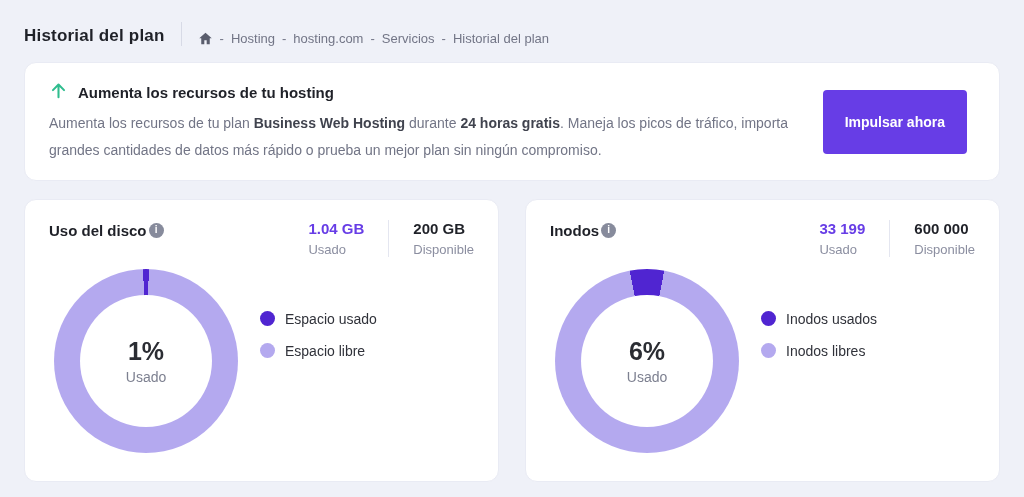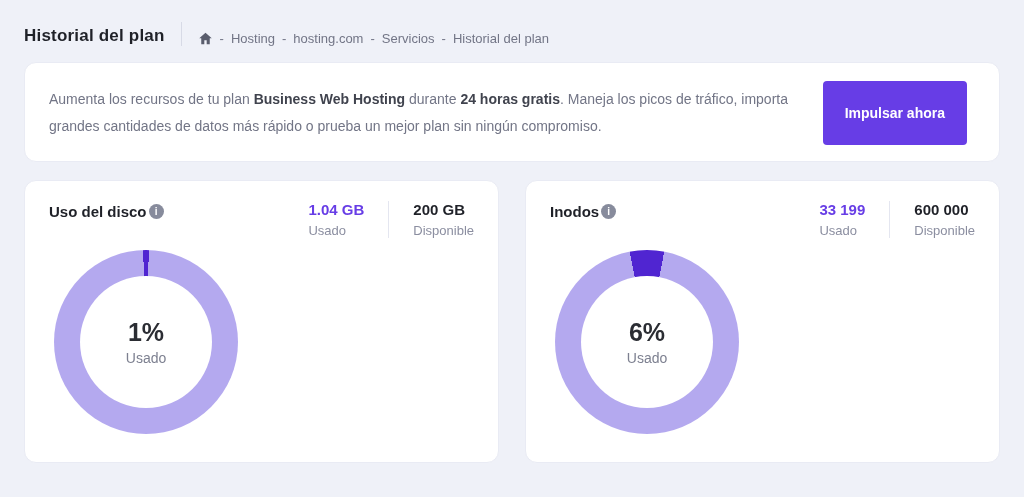--- a/index.html
+++ b/index.html
@@ -107,20 +107,28 @@
     <span class="crumb">hosting.com</span>
     <span>-</span>
     <span class="crumb">Servicios</span>
     <span>-</span>
     <span class="crumb current">Historial del plan</span>
   </nav>
 </div>
 
 <section class="card banner">
   <div class="banner-left">
+    <div class="banner-title-row">
+      <span>
+        <svg width="19" height="19" viewBox="0 0 24 24" fill="none" stroke="#2fbd8e" stroke-width="2.6" stroke-linecap="round" stroke-linejoin="round">
+            <path d="M12 20.5V4.5M5 11.5l7-7 7 7"></path>
+          </svg>
+      </span>
+      <span class="banner-title">Aumenta los recursos de tu hosting</span>
+    </div>
     <p class="banner-text"><span>Aumenta los recursos de tu plan </span><b>Business Web Hosting</b><span> durante </span><b>24 horas gratis</b><span>. Maneja los picos de tráfico, importa grandes cantidades de datos más rápido o prueba un mejor plan sin ningún compromiso.</span></p>
   </div>
   <button class="boost-button">Impulsar ahora</button>
 </section>
 
 <div class="cards-row">
 
   <section class="card usage-card">
     <div class="usage-card-header">
       <div class="usage-title-wrap">
@@ -139,20 +147,30 @@
         </div>
       </div>
     </div>
     <div class="usage-card-body">
       <div class="donut" style="background: conic-gradient(from -1.8deg, rgb(80, 37, 209) 0deg, rgb(80, 37, 209) 3.6deg, rgb(180, 169, 239) 3.6deg, rgb(180, 169, 239) 360deg);">
         <div class="donut-hole">
           <span class="donut-percent">1%</span>
           <span class="donut-sublabel">Usado</span>
         </div>
       </div>
+      <div class="legend">
+        <div class="legend-item">
+          <span class="legend-dot" style="background-color: rgb(80, 37, 209);"></span>
+          <span>Espacio usado</span>
+        </div>
+        <div class="legend-item">
+          <span class="legend-dot" style="background-color: rgb(180, 169, 239);"></span>
+          <span>Espacio libre</span>
+        </div>
+      </div>
     </div>
   </section>
 
   <section class="card usage-card">
     <div class="usage-card-header">
       <div class="usage-title-wrap">
         <span class="usage-title">Inodos</span>
         <i class="info-icon">i</i>
       </div>
       <div class="usage-stats">
@@ -167,16 +185,26 @@
         </div>
       </div>
     </div>
     <div class="usage-card-body">
       <div class="donut" style="background: conic-gradient(from -10.8deg, rgb(80, 37, 209) 0deg, rgb(80, 37, 209) 21.6deg, rgb(180, 169, 239) 21.6deg, rgb(180, 169, 239) 360deg);">
         <div class="donut-hole">
           <span class="donut-percent">6%</span>
           <span class="donut-sublabel">Usado</span>
         </div>
       </div>
+      <div class="legend">
+        <div class="legend-item">
+          <span class="legend-dot" style="background-color: rgb(80, 37, 209);"></span>
+          <span>Inodos usados</span>
+        </div>
+        <div class="legend-item">
+          <span class="legend-dot" style="background-color: rgb(180, 169, 239);"></span>
+          <span>Inodos libres</span>
+        </div>
+      </div>
     </div>
   </section>
 
 </div>
 
 </body></html>

